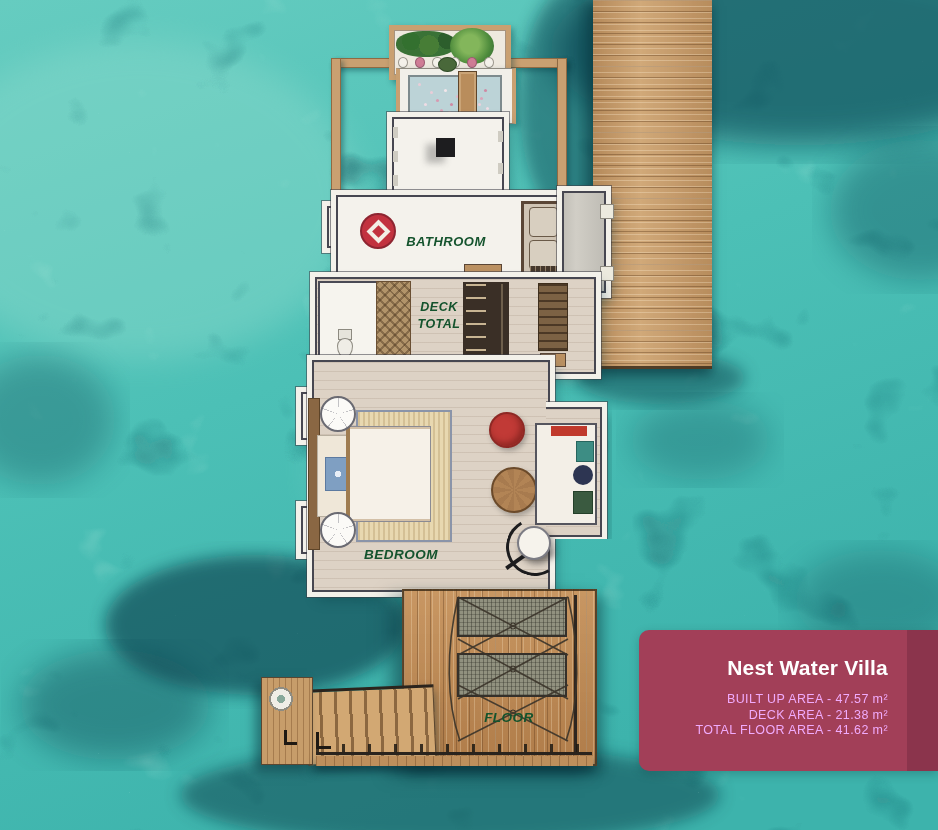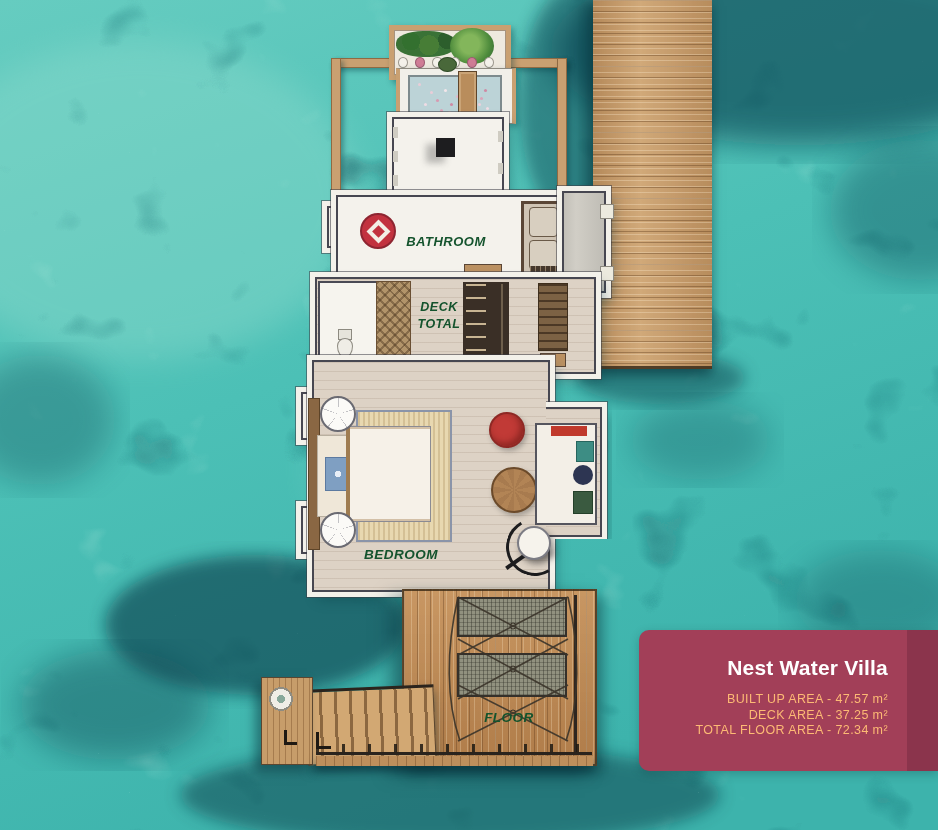--- a/index.html
+++ b/index.html
@@ -46,21 +46,21 @@
   .circle{border-radius:50%;}
 
   
   .card{position:absolute;left:639px;top:630px;width:299px;height:141px;
         background:#a23f58;border-radius:10px 0 0 10px;color:#fff;
         box-shadow:0 3px 10px rgba(10,40,45,.25);}
   .card .edge{position:absolute;right:0;top:0;width:31px;height:100%;background:rgba(40,8,20,.18);}
   .card-title{position:absolute;right:50px;top:26px;font-size:21px;font-weight:bold;
         letter-spacing:.2px;white-space:nowrap;}
   .card-lines{position:absolute;right:50px;top:62px;text-align:right;font-size:12.5px;
-        line-height:15.5px;letter-spacing:.4px;color:#fdba74;}
+        line-height:15.5px;letter-spacing:.4px;color:#f0abfc;}
 </style>
 </head>
 <body>
 
 <div class="scene">
 
   <svg class="ocean" width="938" height="830" viewBox="0 0 938 830">
     <defs>
       <linearGradient id="base" x1="0" y1="0" x2="0.4" y2="1">
         <stop offset="0" stop-color="#66ccc0"></stop>
@@ -296,18 +296,18 @@
   <div class="abs" style="left:316px;top:752px;width:276px;height:3px;background:#2b241d;"></div>
   <div class="abs" style="left:316px;top:756px;width:277px;height:10px;background-color:#bd8f5c;
        background-image:repeating-linear-gradient(90deg,rgba(90,55,25,.35) 0 1px,transparent 1px 9px);
        box-shadow:0 5px 8px rgba(7,50,60,.55);"></div>
 
   <div class="card">
     <div class="edge"></div>
     <div class="card-title">Nest Water Villa</div>
     <div class="card-lines">
       <div>BUILT UP AREA - 47.57 m²</div>
-      <div>DECK AREA - 37.25 m²</div>
-      <div>TOTAL FLOOR AREA - 72.34 m²</div>
+      <div>DECK AREA - 21.38 m²</div>
+      <div>TOTAL FLOOR AREA - 41.62 m²</div>
     </div>
   </div>
 
 </div>
 
 </body></html>

